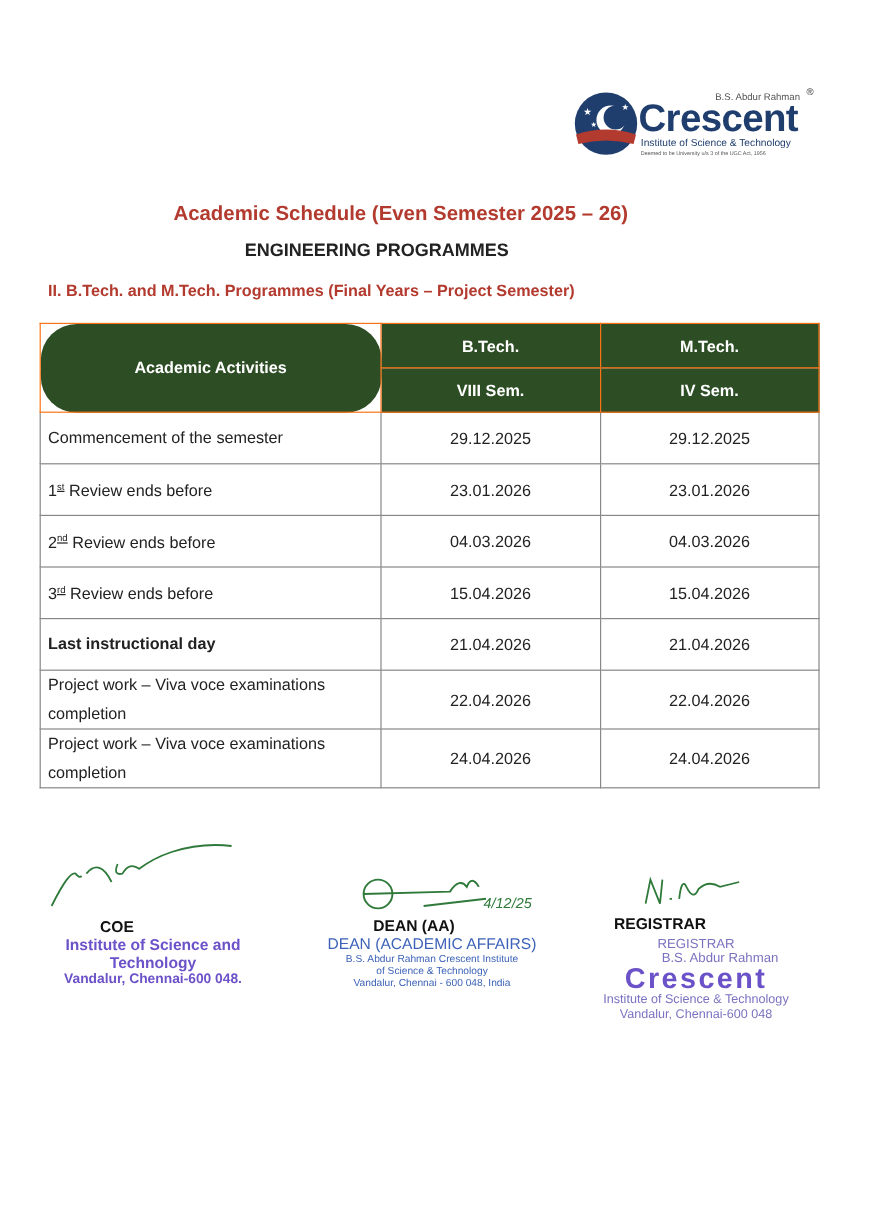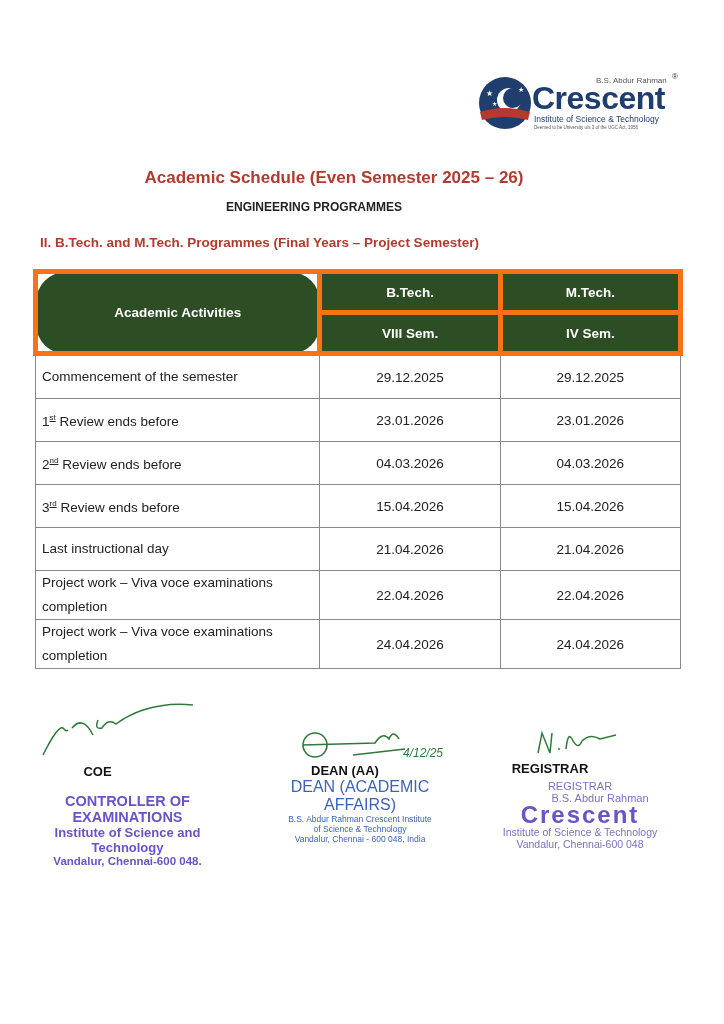--- a/index.html
+++ b/index.html
@@ -5,24 +5,24 @@
   html,body{margin:0;padding:0;background:#fff;}
   body{width:724px;height:1024px;position:relative;overflow:hidden;font-family:"Liberation Sans",sans-serif;color:#222;}
   .logo{position:absolute;left:476px;top:70px;width:210px;height:70px;}
   .logo .emblem{position:absolute;left:2px;top:6px;width:54px;height:54px;}
   .logo .top-line{position:absolute;left:120px;top:6px;font-size:8px;color:#555;}
   .logo .reg{position:absolute;left:196px;top:2px;font-size:8px;color:#333;}
   .logo .brand{position:absolute;left:56px;top:10px;font-size:32px;font-weight:bold;color:#1f3e6e;letter-spacing:-0.5px;}
   .logo .sub{position:absolute;left:58px;top:44px;font-size:8.5px;color:#1f3e6e;}
   .logo .tiny{position:absolute;left:58px;top:55px;font-size:4.5px;color:#555;}
   .title{position:absolute;left:0;width:668px;top:168px;text-align:center;font-size:17px;font-weight:bold;color:#b33a2e;}
-  .subtitle{position:absolute;left:0;width:628px;top:200px;text-align:center;font-size:12px;font-weight:bold;color:#222;}
+  .subtitle{position:absolute;left:0;width:628px;top:200px;text-align:center;font-size:15px;font-weight:bold;color:#222;}
   .section{position:absolute;left:40px;top:235px;font-size:13.5px;font-weight:bold;color:#b33a2e;}
   table{position:absolute;left:33px;top:269px;width:650px;border-collapse:collapse;font-size:13.5px;}
-  th{background:#2d4d24;color:#fff;font-weight:bold;font-size:13.5px;border:5px solid #f97316;height:34px;}
+  th{background:#2d4d24;color:#fff;font-weight:bold;font-size:13.5px;border:1px solid #f97316;height:34px;}
   td{border:1px solid #888;padding:0 6px;height:42px;}
   td.act{width:270px;text-align:left;vertical-align:middle;line-height:24px;}
   td.date{text-align:center;width:170px;}
   sup{font-size:8px;text-decoration:underline;}
   .sig{position:absolute;}
   .sig .title-lbl{font-weight:bold;font-size:13px;color:#111;}
   .stamp-purple{color:#6b52c8;font-weight:bold;}
   .stamp-blue{color:#3d63b8;}
 </style>
 </head>
@@ -76,21 +76,21 @@
         <td class="act" style="height:42px;"><span>2</span><sup>nd</sup><span> Review ends before</span></td>
         <td class="date">04.03.2026</td>
         <td class="date">04.03.2026</td>
       </tr>
       <tr>
         <td class="act" style="height:42px;"><span>3</span><sup>rd</sup><span> Review ends before</span></td>
         <td class="date">15.04.2026</td>
         <td class="date">15.04.2026</td>
       </tr>
       <tr>
-        <td class="act" style="height:42px;"><span>Last instructional day</span></td>
+        <td class="act" style="height:42px;font-weight:bold;"><span>Last instructional day</span></td>
         <td class="date">21.04.2026</td>
         <td class="date">21.04.2026</td>
       </tr>
       <tr>
         <td class="act" style="height:48px;"><span>Project work – Viva voce examinations completion</span></td>
         <td class="date">22.04.2026</td>
         <td class="date">22.04.2026</td>
       </tr>
       <tr>
         <td class="act" style="height:48px;"><span>Project work – Viva voce examinations completion</span></td>
@@ -98,33 +98,32 @@
         <td class="date">24.04.2026</td>
       </tr>
     </tbody>
 </table>
 
 <div class="sig" style="left:20px;top:700px;width:215px;text-align:center;">
   <svg width="170" height="60" viewBox="0 0 170 60" style="margin-left:-30px;">
     <path d="M15 55 Q30 25 35 28 Q38 32 40 30 M44 28 Q55 15 65 35 M70 20 Q66 30 74 28 Q80 18 88 24 Q100 15 115 10 Q140 2 165 5" stroke="#2f7a3a" stroke-width="1.5" fill="none"></path>
   </svg>
   <div class="title-lbl" style="margin-top:0px;margin-left:-60px;">COE</div>
-  <div class="stamp-purple" style="margin-top:14px;font-size:14.5px;">CONTROLLER OF EXAMINATIONS</div>
   <div class="stamp-purple" style="font-size:13px;">Institute of Science and Technology</div>
   <div class="stamp-purple" style="font-size:11.5px;">Vandalur, Chennai-600 048.</div>
 </div>
 
 <div class="sig" style="left:270px;top:725px;width:180px;text-align:center;">
   <svg width="170" height="40" viewBox="0 0 170 40">
     <circle cx="40" cy="20" r="12" stroke="#2f7a3a" stroke-width="1.6" fill="none"></circle>
     <path d="M28 20 L100 18 Q108 6 114 14 Q118 4 124 14 M78 30 L130 24" stroke="#2f7a3a" stroke-width="1.6" fill="none"></path>
     <text x="128" y="32" font-size="12" fill="#2f7a3a" font-style="italic">4/12/25</text>
   </svg>
   <div class="title-lbl" style="margin-top:-6px;margin-left:-30px;">DEAN (AA)</div>
-  <div class="stamp-blue" style="font-size:16px;text-align:center;">DEAN (ACADEMIC AFFAIRS)</div>
+  <div class="stamp-blue" style="font-size:13px;text-align:center;">DEAN (ACADEMIC AFFAIRS)</div>
   <div class="stamp-blue" style="font-size:8.5px;">B.S. Abdur Rahman Crescent Institute</div>
   <div class="stamp-blue" style="font-size:8.5px;">of Science &amp; Technology</div>
   <div class="stamp-blue" style="font-size:8.5px;">Vandalur, Chennai - 600 048, India</div>
 </div>
 
 <div class="sig" style="left:480px;top:725px;width:200px;text-align:center;">
   <svg width="120" height="32" viewBox="0 0 120 32">
     <path d="M18 28 L22 8 L30 28 L32 8 M38 24 L40 24 M46 24 Q48 6 52 14 Q58 26 62 16 Q70 8 80 14 L96 10" stroke="#2f7a3a" stroke-width="1.5" fill="none"></path>
   </svg>
   <div class="title-lbl" style="margin-left:-60px;">REGISTRAR</div>

